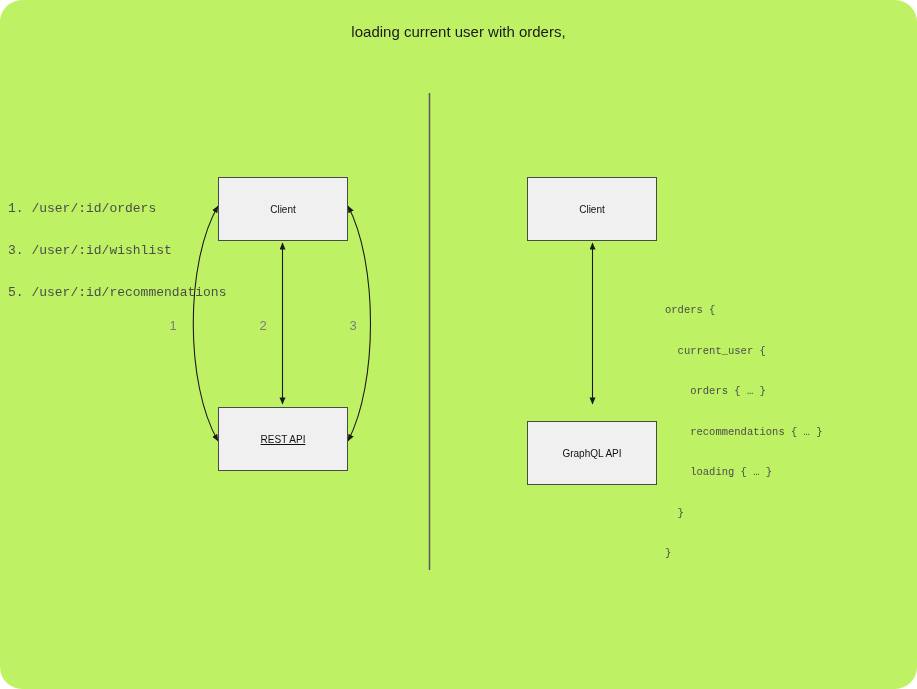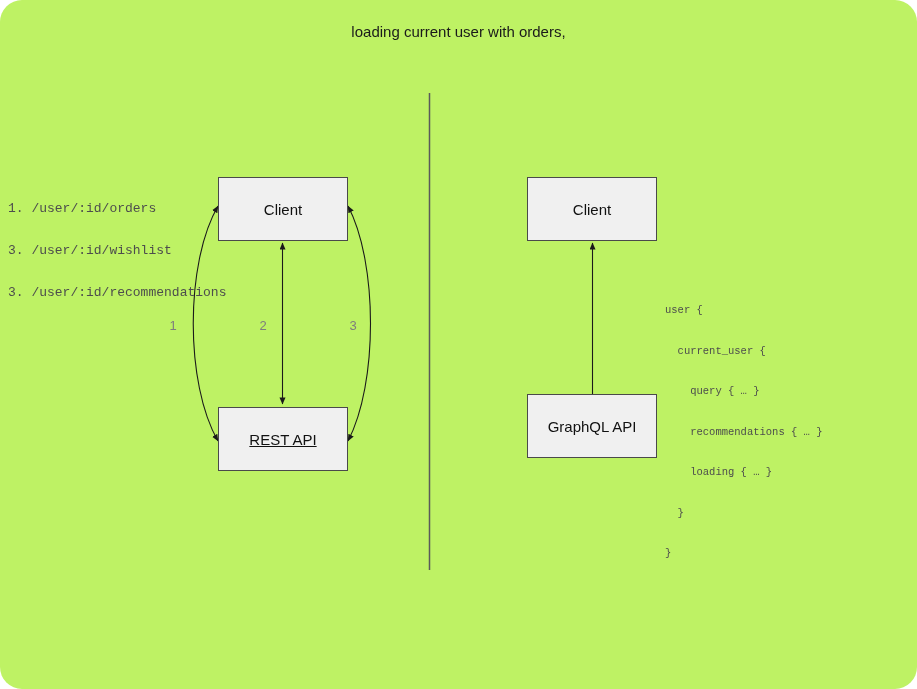--- a/index.html
+++ b/index.html
@@ -28,28 +28,28 @@
   }
   .node-box {
     position: absolute;
     width: 130px;
     height: 64px;
     background: #f0f0f0;
     border: 1px solid #4a4a4a;
     display: flex;
     align-items: center;
     justify-content: center;
-    font-size: 15px;
+    font-size: 10px;
     color: #111111;
     box-sizing: border-box;
   }
   #client-left  { left: 218px; top: 177px; }
   #rest-api     { left: 218px; top: 407px; text-decoration: underline; }
   #client-right { left: 527px; top: 177px; }
-  #graphql-api  { left: 527px; top: 394px; }
+  #graphql-api  { left: 527px; top: 421px; }
   .mono {
     font-family: "Liberation Mono", monospace;
     color: #4d4d4d;
     white-space: pre;
   }
   #endpoints {
     position: absolute;
     left: 8px; top: 174px;
     font-size: 13px;
     line-height: 14px;
@@ -97,21 +97,21 @@
     <path d="M 282.5 243 L 282.5 404" fill="none" stroke="#1a1a1a" stroke-width="1.1" marker-start="url(#ah-start)" marker-end="url(#ah-end)"></path>
 
     <path d="M 348 206 C 378 263, 378 384, 348 441" fill="none" stroke="#1a1a1a" stroke-width="1.1" marker-start="url(#ah-start)" marker-end="url(#ah-end)"></path>
 
     <path d="M 592.5 243 L 592.5 404" fill="none" stroke="#1a1a1a" stroke-width="1.1" marker-start="url(#ah-start)" marker-end="url(#ah-end)"></path>
   </svg>
 
   <div id="endpoints" class="mono">
     <div>1. /user/:id/orders</div>
     <div>3. /user/:id/wishlist</div>
-    <div>3. /user/:id/recommendations</div>
+    <div>5. /user/:id/recommendations</div>
   </div>
 
   <div id="client-left" class="node-box">
     <span>Client</span>
   </div>
 
   <div id="rest-api" class="node-box">
     <span>REST API</span>
   </div>
 
@@ -121,22 +121,22 @@
 
   <div id="client-right" class="node-box">
     <span>Client</span>
   </div>
 
   <div id="graphql-api" class="node-box">
     <span>GraphQL API</span>
   </div>
 
   <div id="query-code" class="mono">
-    <div>user {</div>
+    <div>orders {</div>
     <div>  current_user {</div>
-    <div>    query { … }</div>
+    <div>    orders { … }</div>
     <div>    recommendations { … }</div>
     <div>    loading { … }</div>
     <div>  }</div>
     <div>}</div>
   </div>
 
 </div>
 
 </body></html>

